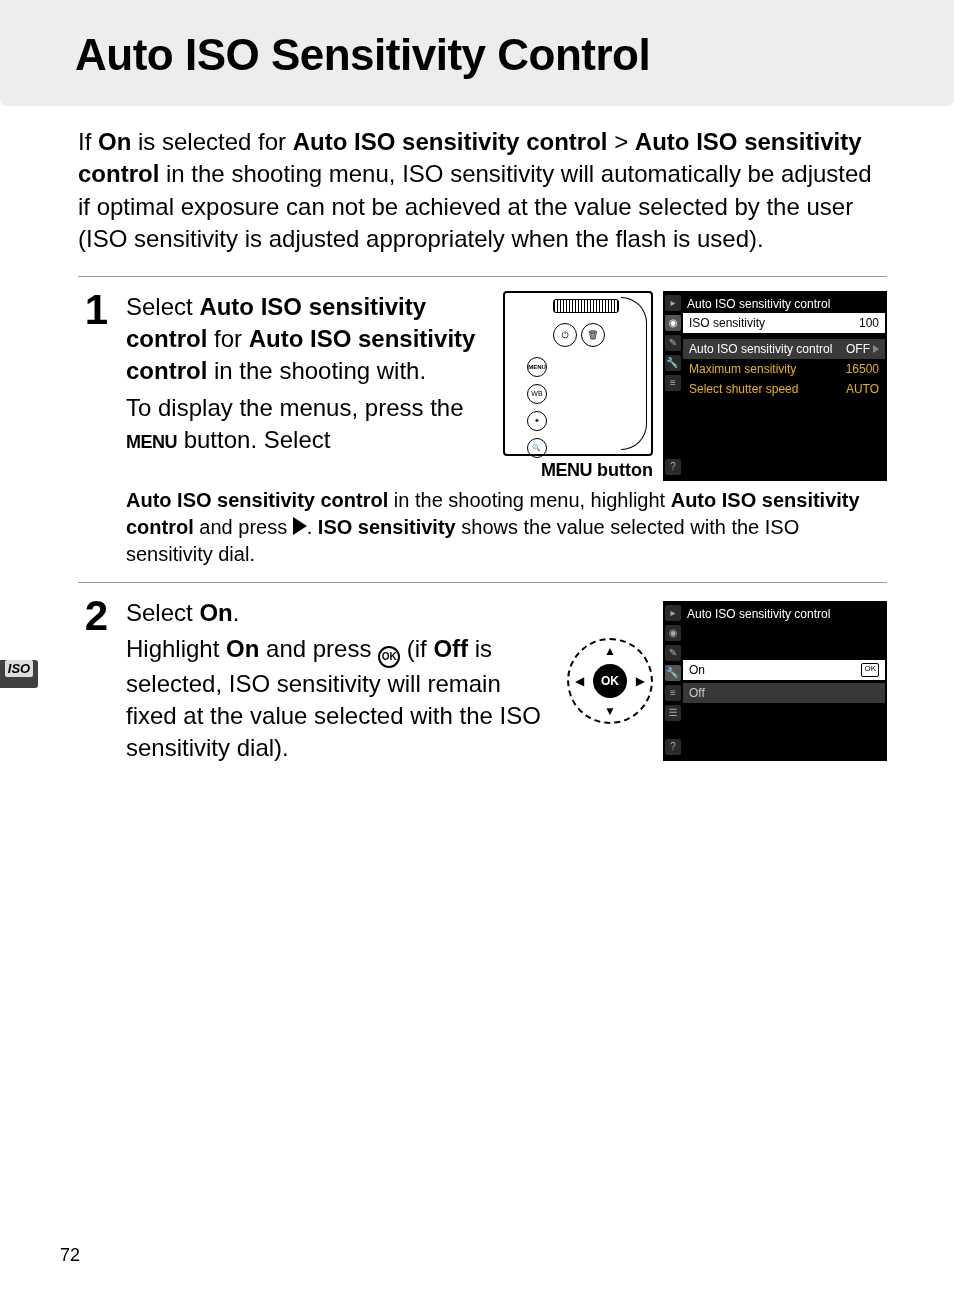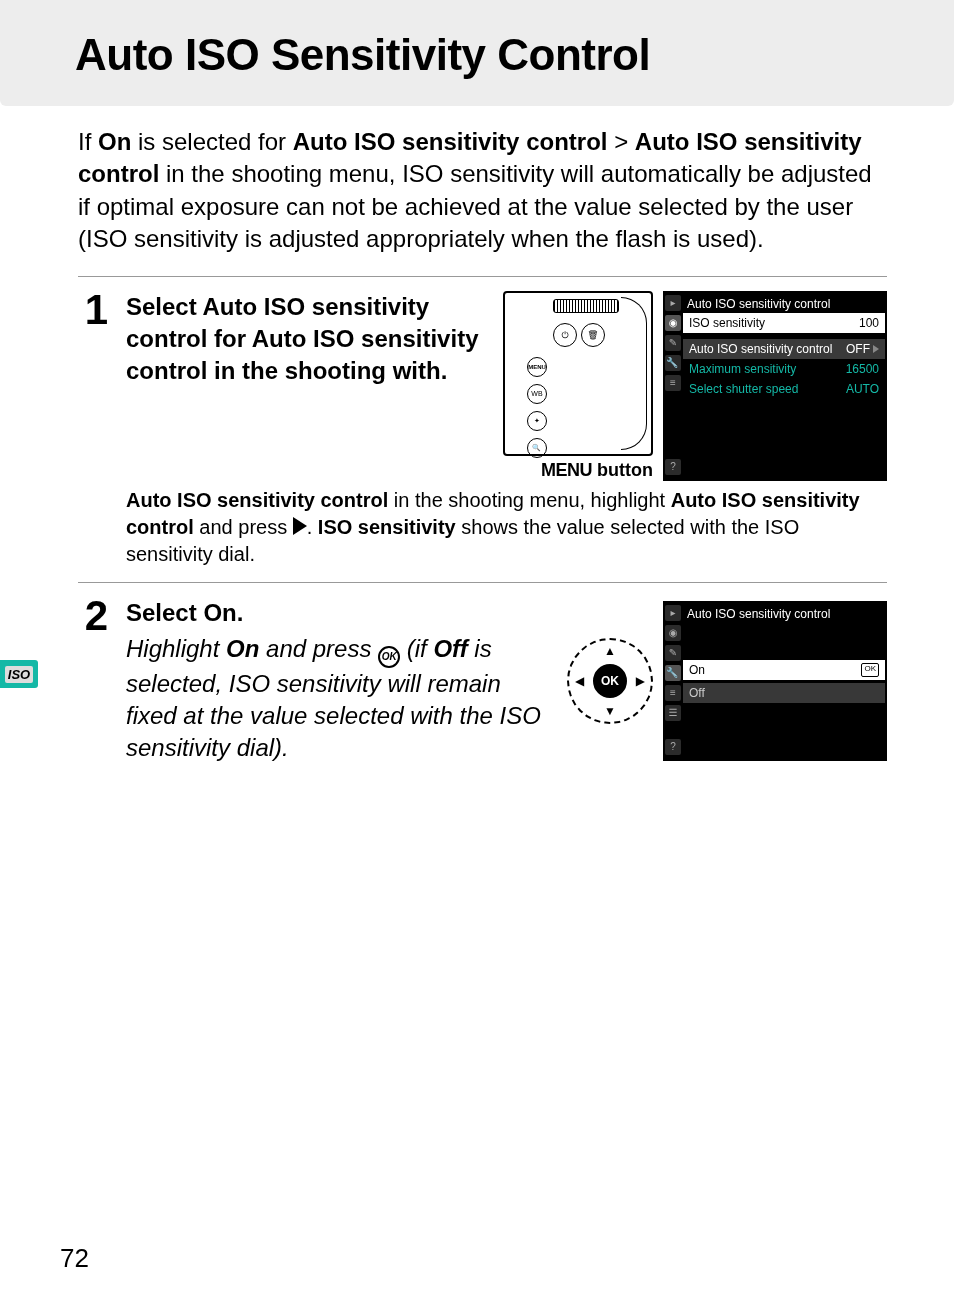--- a/index.html
+++ b/index.html
@@ -45,21 +45,21 @@
     line-height: 1;
     width: 30px;
     text-align: right;
     flex-shrink: 0;
     margin-top: -2px;
   }
   .step-body { flex: 1; }
   .step-row { display: flex; gap: 14px; }
   .step-text { flex: 1; font-size: 24px; line-height: 1.35; }
   .step-head { font-size: 24px; font-weight: 700; display: inline; }
-  .step-head .norm { font-weight: 700; }
+  .step-head .norm { font-weight: 400; }
   .step-cont { font-size: 20px; line-height: 1.35; margin-top: 6px; }
   .menu-glyph { font-family: Arial; font-weight: 700; font-size: 18px; letter-spacing: -0.5px; }
   .ok-circle {
     display:inline-flex; align-items:center; justify-content:center;
     width:22px; height:22px; border:2px solid #000; border-radius:50%;
     font-size:10px; font-weight:700; vertical-align:-3px;
   }
   .tri-right { display:inline-block; width:0; height:0; border-top:9px solid transparent; border-bottom:9px solid transparent; border-left:14px solid #000; vertical-align:-1px; }
   .figs { display:flex; gap:10px; flex-shrink:0; }
   .camera-fig {
@@ -72,44 +72,44 @@
     display:flex; gap:2px;
   }
   .lcd-icons { width:16px; display:flex; flex-direction:column; gap:4px; }
   .lcd-icons div { width:16px; height:16px; background:#2b2b2b; border-radius:2px; font-size:10px; text-align:center; line-height:16px; color:#aaa; }
   .lcd-icons div.sel { background:#555; color:#fff; }
   .lcd-main { flex:1; }
   .lcd-title { font-size:12px; padding:2px 4px; }
   .lcd-row { display:flex; justify-content:space-between; padding:3px 6px; font-size:12px; }
   .lcd-row.white { background:#fff; color:#000; }
   .lcd-row.hl { background:#3a3a3a; color:#fff; }
-  .lcd-row.dim { color:#14b8a6; }
+  .lcd-row.dim { color:#eab308; }
   .lcd-row .val { color:inherit; }
   .lcd-row.hl .val { display:flex; align-items:center; gap:3px; }
   .lcd-sm-tri { display:inline-block; width:0; height:0; border-top:4px solid transparent; border-bottom:4px solid transparent; border-left:6px solid #888; }
   .lcd-row.opt { background:#383838; color:#ccc; display:flex; justify-content:space-between; padding:3px 6px; margin-top:3px;}
   .lcd-row.opt.sel { background:#fff; color:#000; }
   .lcd-row.opt .ok-badge { font-size:8px; border:1px solid #000; padding:0 2px; border-radius:2px;}
   .lcd2-wrap { display:flex; gap:10px; align-items:center; flex-shrink:0; }
   .multi-selector {
     width:86px; height:86px; border:2px solid #000; border-radius:50%; border-style:dashed;
     display:flex; align-items:center; justify-content:center; position:relative;
   }
   .multi-selector .inner {
     width:34px;height:34px;border:2px solid #000;border-radius:50%;display:flex;align-items:center;justify-content:center;font-size:12px;font-weight:700; background:#000; color:#fff;
   }
   .multi-selector .arr { position:absolute; font-size:12px; }
   .multi-selector .arr.up { top:4px; } .multi-selector .arr.dn { bottom:4px; }
   .multi-selector .arr.lf { left:6px; } .multi-selector .arr.rt { right:6px; }
   .side-tab {
-    position:absolute; left:0; top:660px; width:38px; height:28px; background:#14b8a6;
-    display:flex;align-items:center;justify-content:center;border-radius:0 3px 3px 0;
+    position:absolute; left:0; top:660px; width:38px; height:28px; background:#404040;
+    display:flex;align-items:flex-start;justify-content:center;border-radius:0 3px 3px 0;
   }
   .side-tab span { font-size:13px; font-weight:700; color:#000; background:#ddd; padding:1px 3px; border-radius:2px; font-style:italic;}
-  .page-num { position:absolute; left:60px; bottom:40px; font-size:26px; }
+  .page-num { position:absolute; left:60px; bottom:48px; font-size:18px; }
   .cam-btn { width:24px;height:24px;border:1.5px solid #000;border-radius:50%;display:inline-flex;align-items:center;justify-content:center;font-size:9px; margin:2px;}
   .cam-grip{position:absolute; top:6px; left:48px; width:66px; height:14px;background:repeating-linear-gradient(90deg,#000,#000 1px,transparent 1px,transparent 3px); border:1px solid #000; border-radius:3px;}
   .cam-btns{position:absolute; top:28px; left:46px;}
   .cam-left-btns{position:absolute; top:62px; left:20px; display:flex; flex-direction:column; gap:3px;}
   .cam-left-btns .cam-btn{width:20px;height:20px;}
   .cam-right-curve{position:absolute; top:4px; right:4px; bottom:4px; width:26px; border:1.5px solid #000; border-left:none; border-radius: 0 40px 40px 0;}
 </style>
 </head>
 <body>
 
@@ -126,20 +126,23 @@
   <hr class="sep">
 
   <div class="step">
     <div class="step-num">1</div>
     <div class="step-body">
       <div class="step-row">
         <div class="step-text">
           <span class="step-head">
             <span class="norm">Select </span><span>Auto ISO sensitivity control</span><span class="norm"> for </span><span>Auto ISO sensitivity control</span><span class="norm"> in the shooting with.</span>
           </span>
+          <div style="margin-top:4px;">
+            <span>To display the menus, press the </span><span class="menu-glyph">MENU</span><span> button.  Select </span>
+          </div>
         </div>
         <div class="figs">
           <div>
             <div class="camera-fig">
               <div class="cam-grip"></div>
               <div class="cam-btns">
                 <span class="cam-btn">⏻</span><span class="cam-btn">🗑</span>
               </div>
               <div class="cam-left-btns">
                 <span class="cam-btn" style="font-size:6px;font-weight:700;">MENU</span>
@@ -193,21 +196,21 @@
   </div>
 
   <hr class="sep">
 
   <div class="step">
     <div class="step-num">2</div>
     <div class="step-body">
       <div class="step-row">
         <div class="step-text">
           <span class="step-head"><span class="norm">Select </span><span>On</span><span class="norm">.</span></span>
-          <div style="margin-top:4px;font-style:italic;">
+          <div style="margin-top:4px;">
             <span>Highlight </span><b>On</b><span> and press </span><span class="ok-circle">OK</span><span> (if </span><b>Off</b><span> is selected, ISO sensitivity will remain fixed at the value selected with the ISO sensitivity dial).</span>
           </div>
         </div>
         <div class="lcd2-wrap">
           <div class="multi-selector">
             <div class="inner">OK</div>
             <div class="arr up">▲</div>
             <div class="arr dn">▼</div>
             <div class="arr lf">◀</div>
             <div class="arr rt">▶</div>

